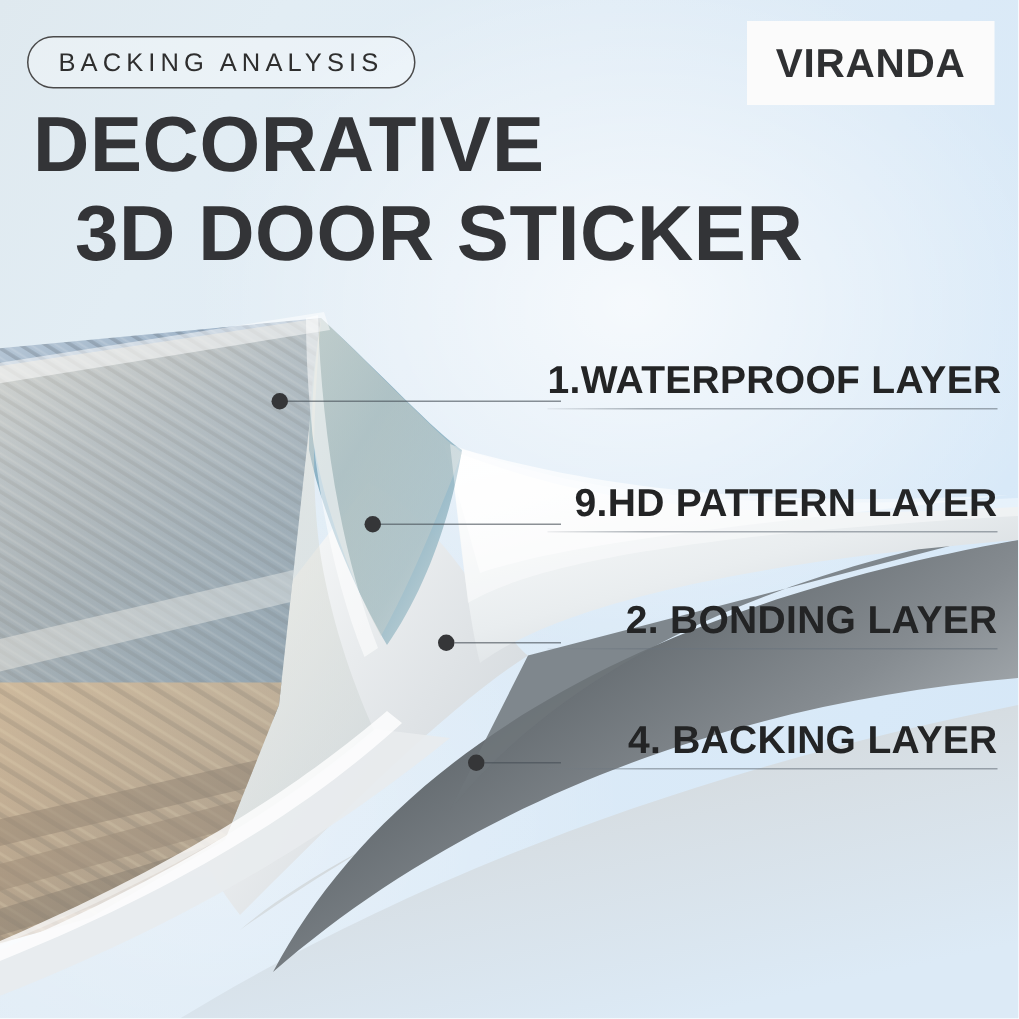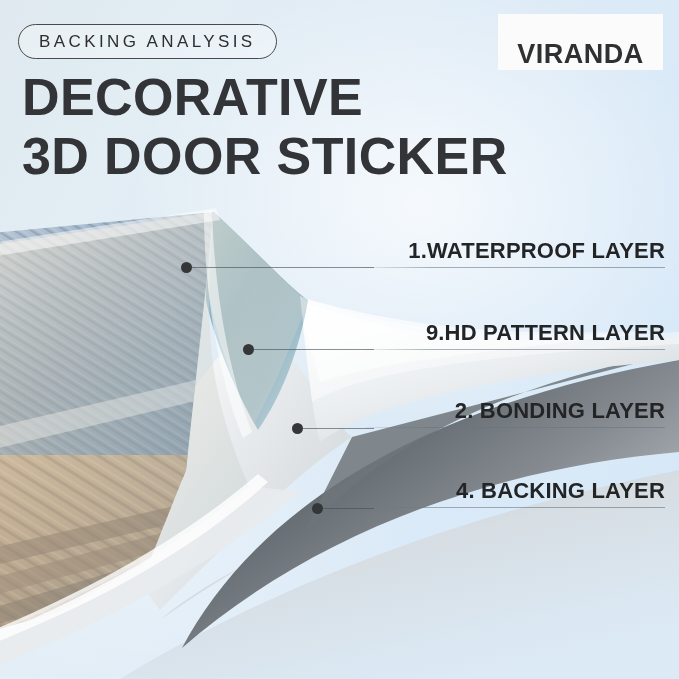--- a/index.html
+++ b/index.html
@@ -61,31 +61,31 @@
     position: absolute;
     left: 22px;
     top: 68px;
     color: #333437;
     font-weight: 700;
     font-size: 52px;
     line-height: 1.13;
     letter-spacing: 0.4px;
     white-space: nowrap;
   }
-  .headline .l2 { display: block; }
+  .headline .l2 { display: block; margin-left: 28px; }
 
   .brandbox {
     position: absolute;
     right: 16px;
     top: 14px;
     width: 165px;
     height: 56px;
     background: #fbfbfb;
     display: flex;
-    align-items: flex-end;
+    align-items: center;
     justify-content: center;
   }
   .brandbox span {
     font-size: 27px;
     font-weight: 700;
     color: #2f3032;
     letter-spacing: 0.5px;
   }
 
   
@@ -99,21 +99,21 @@
 
   
   .callout {
     position: absolute;
     right: 14px;
     text-align: right;
     white-space: nowrap;
   }
   .callout .txt {
     display: block;
-    font-size: 22px;
+    font-size: 26px;
     font-weight: 700;
     color: #232425;
     letter-spacing: 0.2px;
     padding-bottom: 3px;
   }
   .callout .rule {
     display: block;
     height: 1px;
     background: linear-gradient(90deg, rgba(120,130,140,0.10) 0%, rgba(105,115,125,0.55) 22%, rgba(105,115,125,0.6) 100%);
   }

